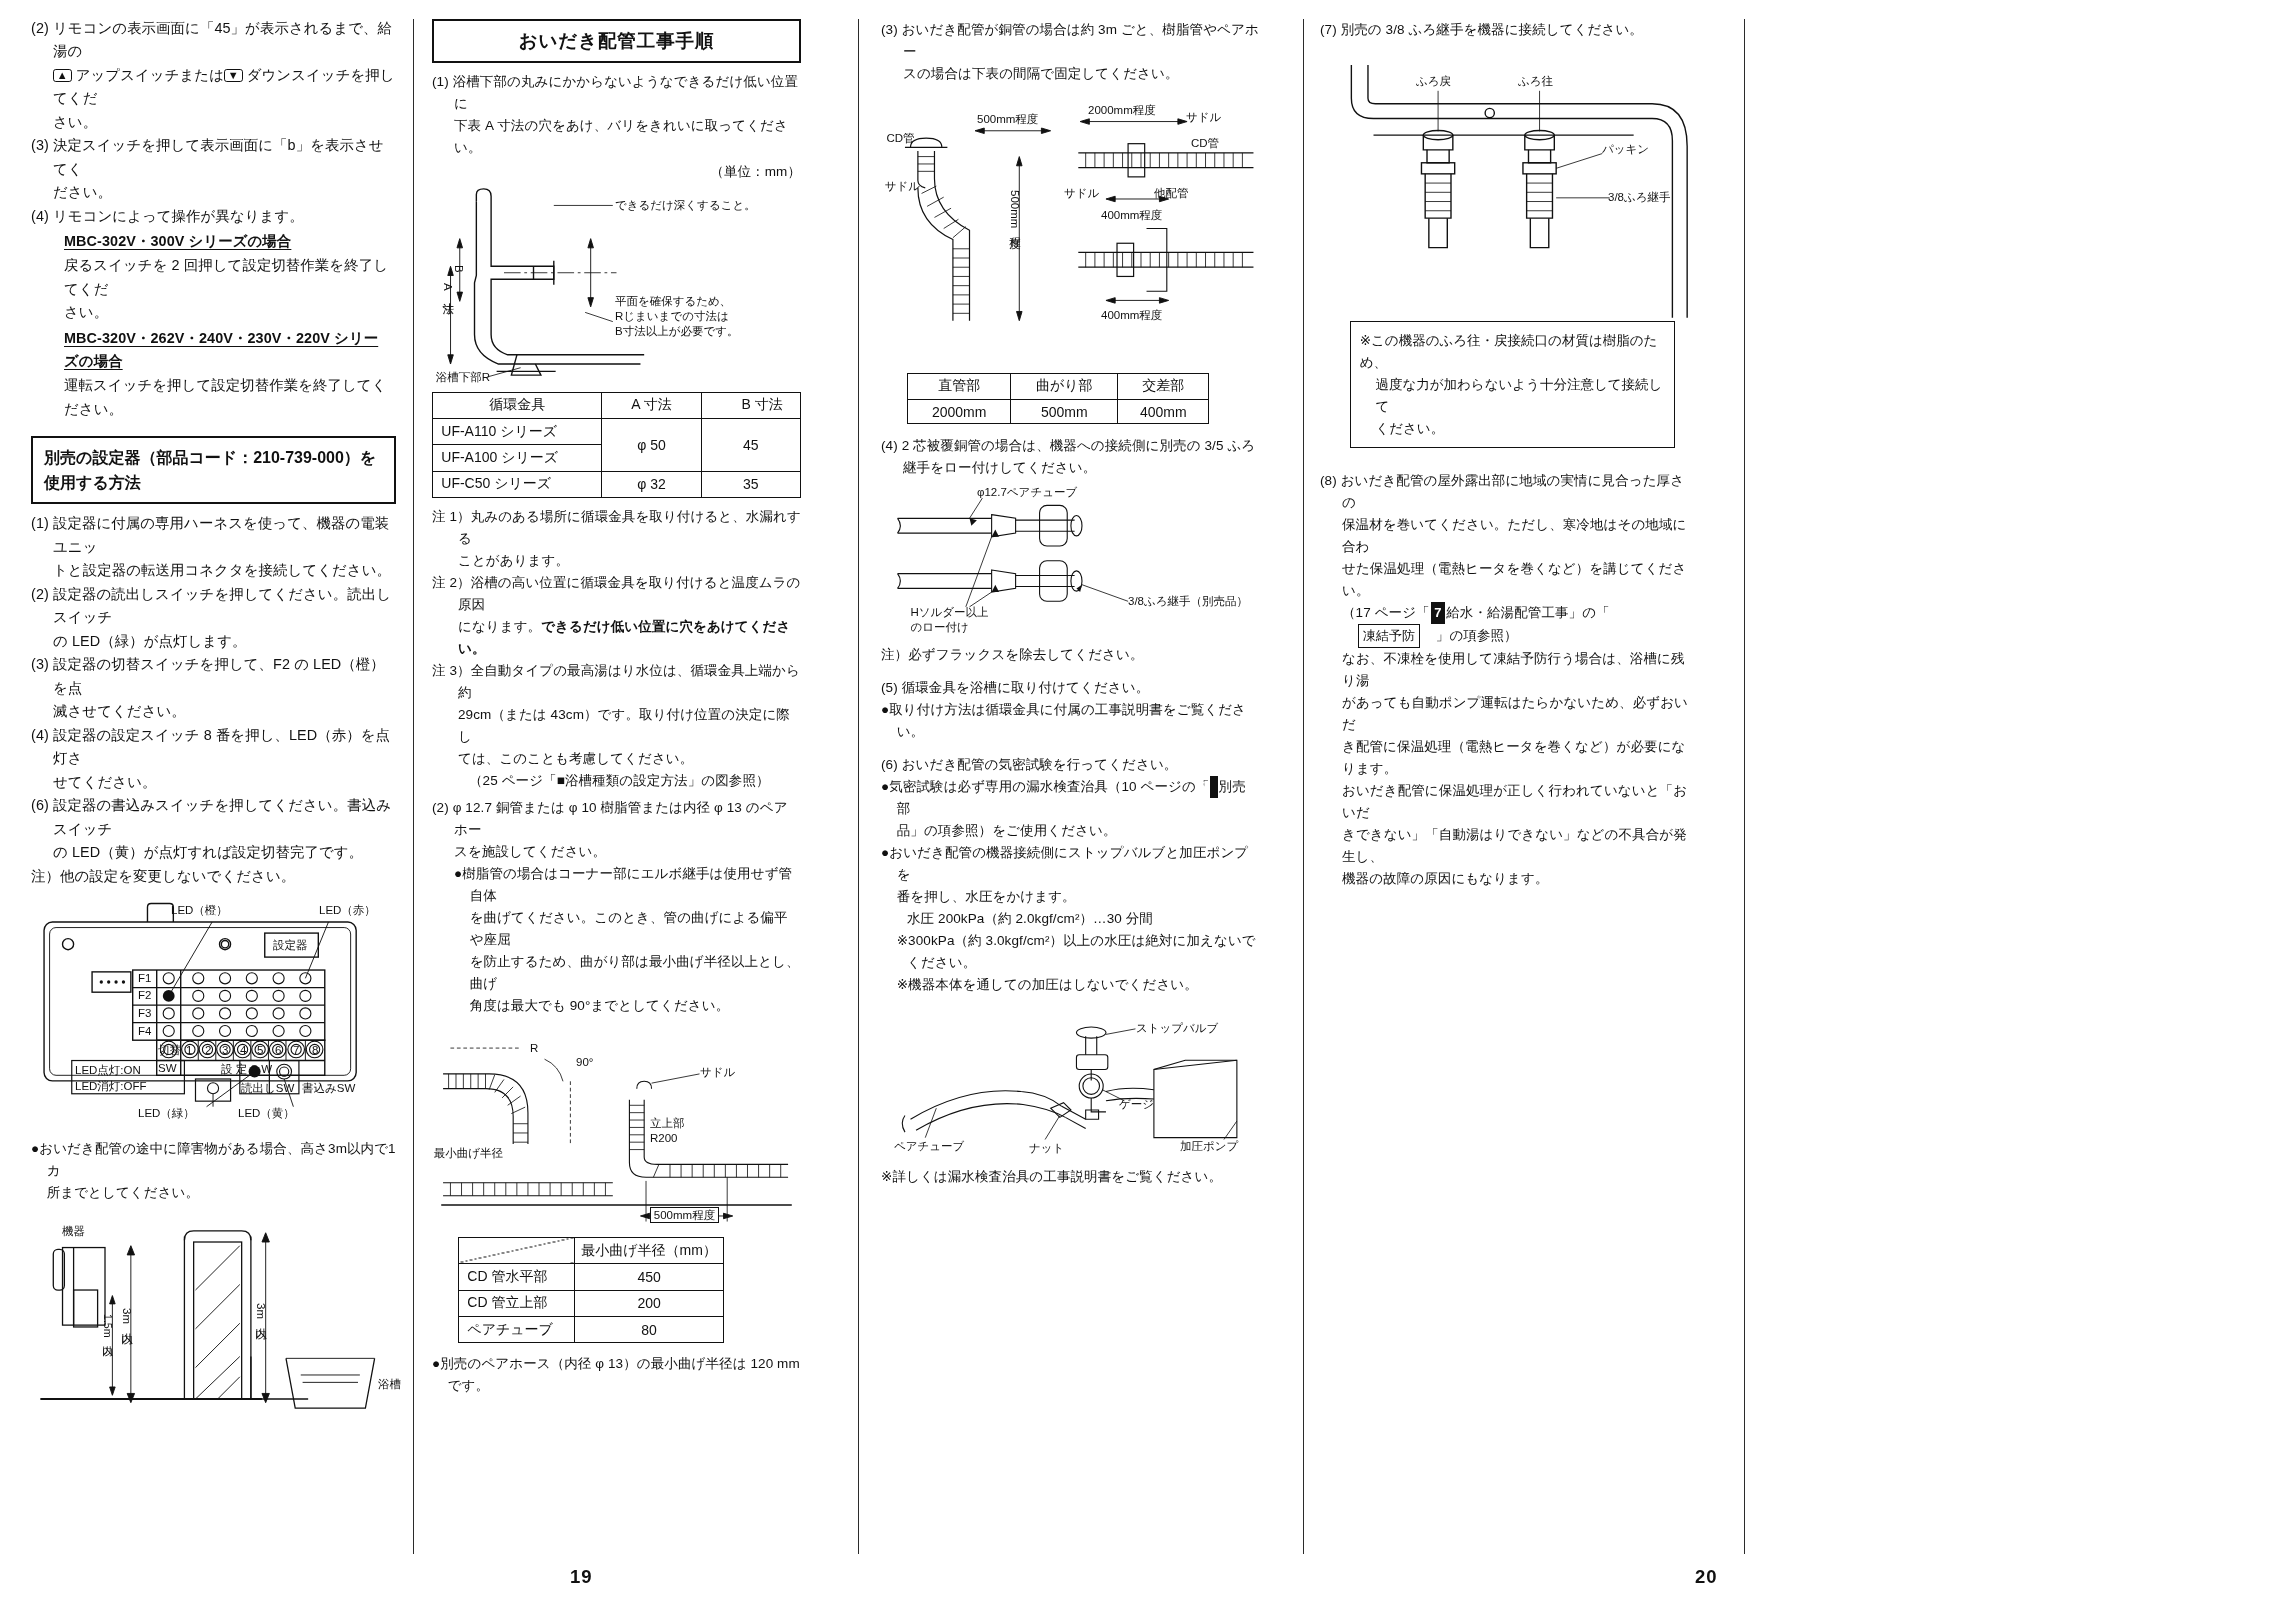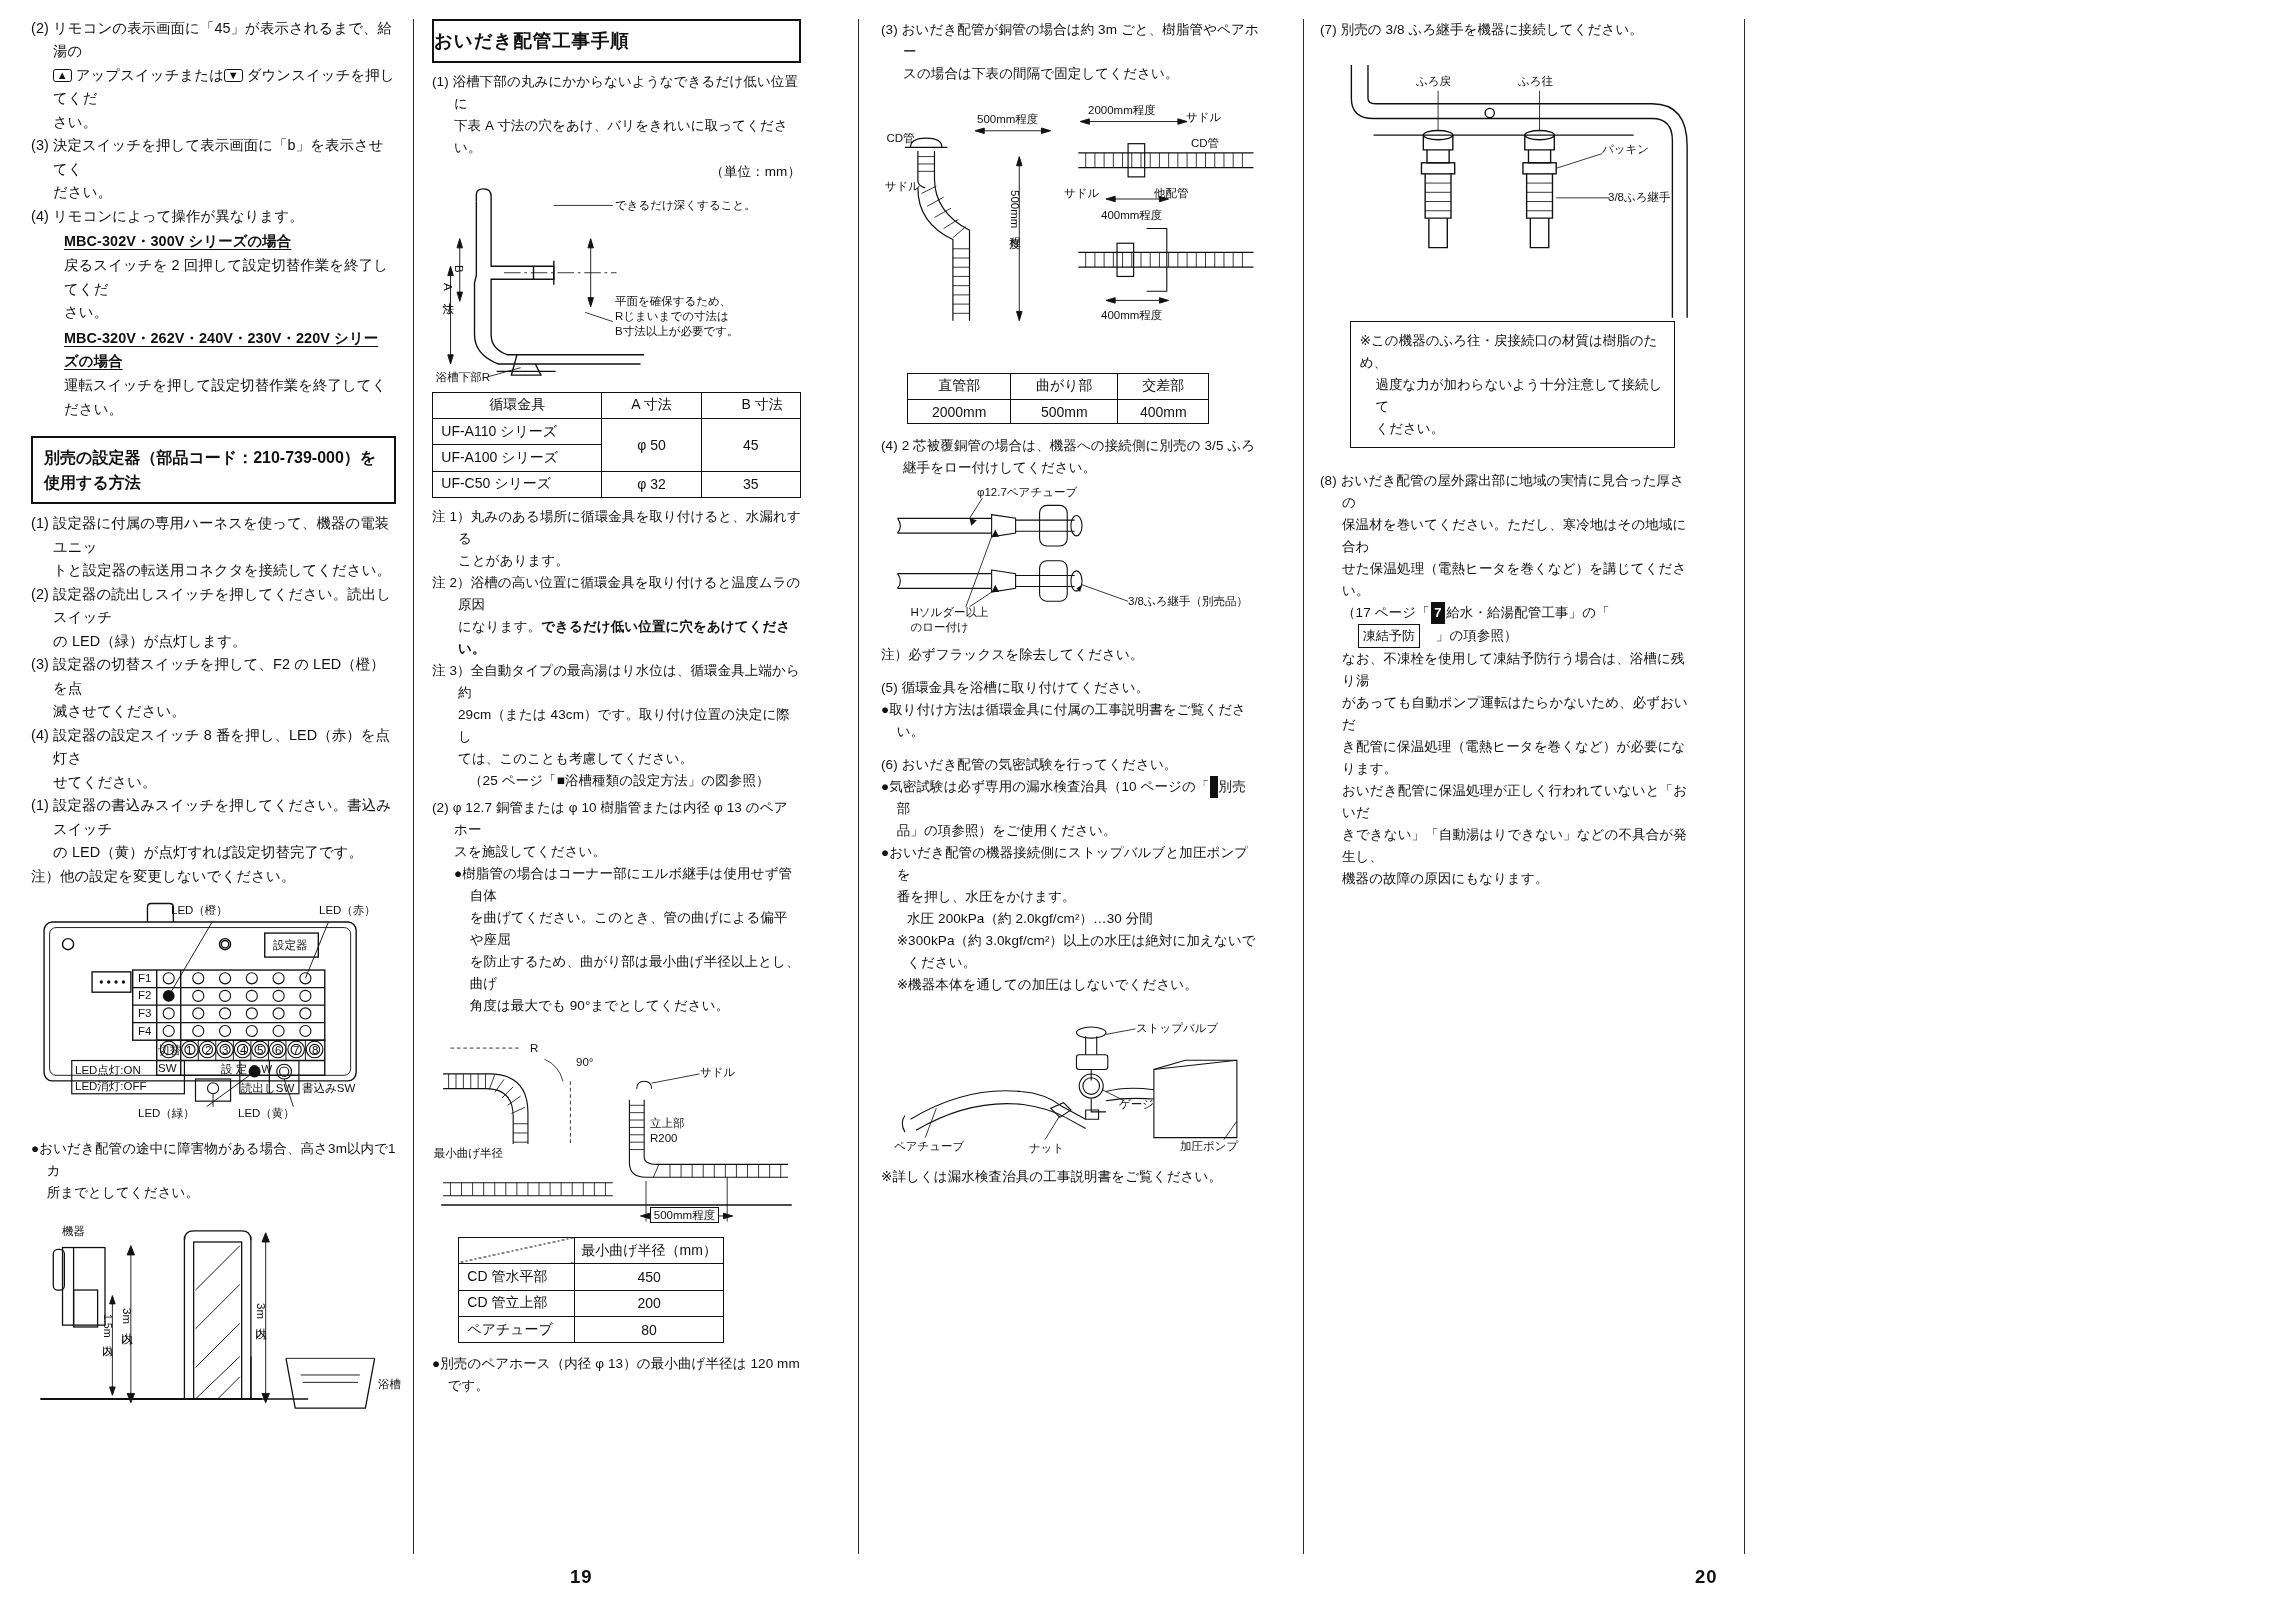--- a/index.html
+++ b/index.html
@@ -33,21 +33,21 @@
 
   .sec-head{
     border:2px solid #111;
     padding:6.5px 9.2px 7.4px 11px;
     font-weight:bold;font-size:16px;line-height:25px;
   }
 
   
   .title-box{
     border:2px solid #111;
-    text-align:left;
+    text-align:center;
     font-weight:bold;font-size:18.5px;
     padding:7.4px 0 8.3px;
     letter-spacing:0.9px;
   }
 
   
   .note-box{
     border:1.5px solid #111;
     padding:7.4px 9.2px;
     font-size:13.5px;line-height:22px;
@@ -126,21 +126,21 @@
 
     <div class="p" style="margin-top:8.3px;">
       <div class="ind1">(1) 設定器に付属の専用ハーネスを使って、機器の電装ユニッ</div>
       <div class="ind-h">トと設定器の転送用コネクタを接続してください。</div>
       <div class="ind1">(2) 設定器の読出しスイッチを押してください。読出しスイッチ</div>
       <div class="ind-h">の LED（緑）が点灯します。</div>
       <div class="ind1">(3) 設定器の切替スイッチを押して、F2 の LED（橙）を点</div>
       <div class="ind-h">滅させてください。</div>
       <div class="ind1">(4) 設定器の設定スイッチ 8 番を押し、LED（赤）を点灯さ</div>
       <div class="ind-h">せてください。</div>
-      <div class="ind1">(1) 設定器の書込みスイッチを押してください。書込みスイッチ</div>
+      <div class="ind1">(6) 設定器の書込みスイッチを押してください。書込みスイッチ</div>
       <div class="ind-h">の LED（黄）が点灯すれば設定切替完了です。</div>
       <div class="ind1">注）他の設定を変更しないでください。</div>
     </div>
 
     <div class="fig" style="height:205px;margin-top:9.2px;">
       <svg width="365" height="205" viewBox="0 0 395 222">
         <g fill="none" stroke="#111" stroke-width="1.5">
 
           <rect x="14" y="26" rx="9" ry="9" width="338" height="172"></rect>
           <rect x="20" y="32" rx="7" ry="7" width="326" height="160" stroke-width="1"></rect>

